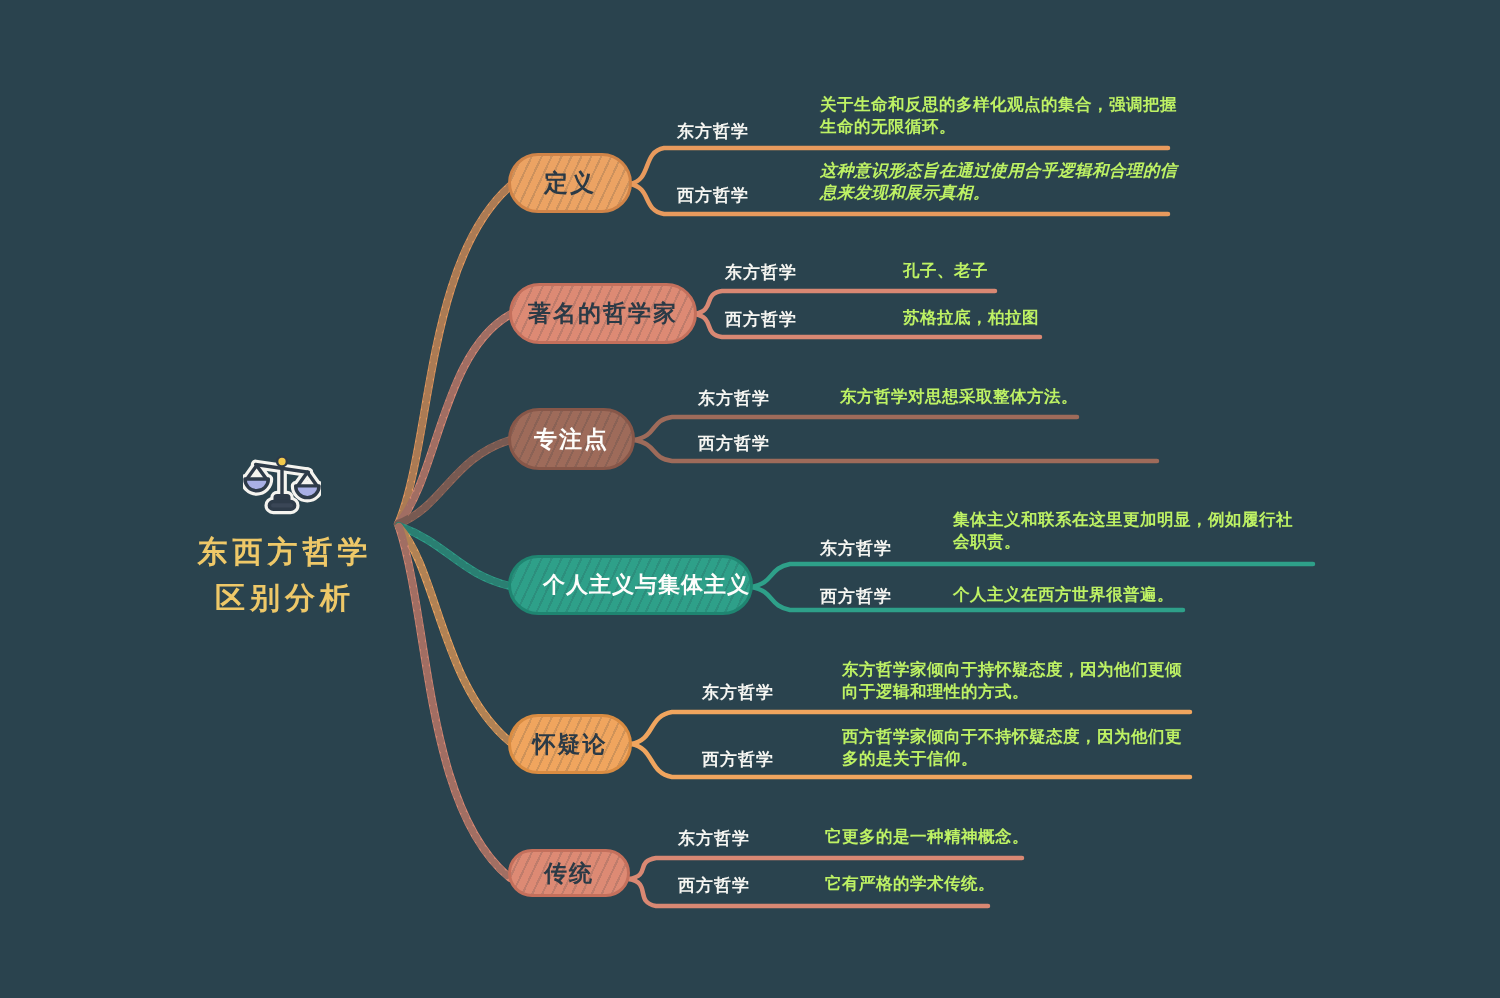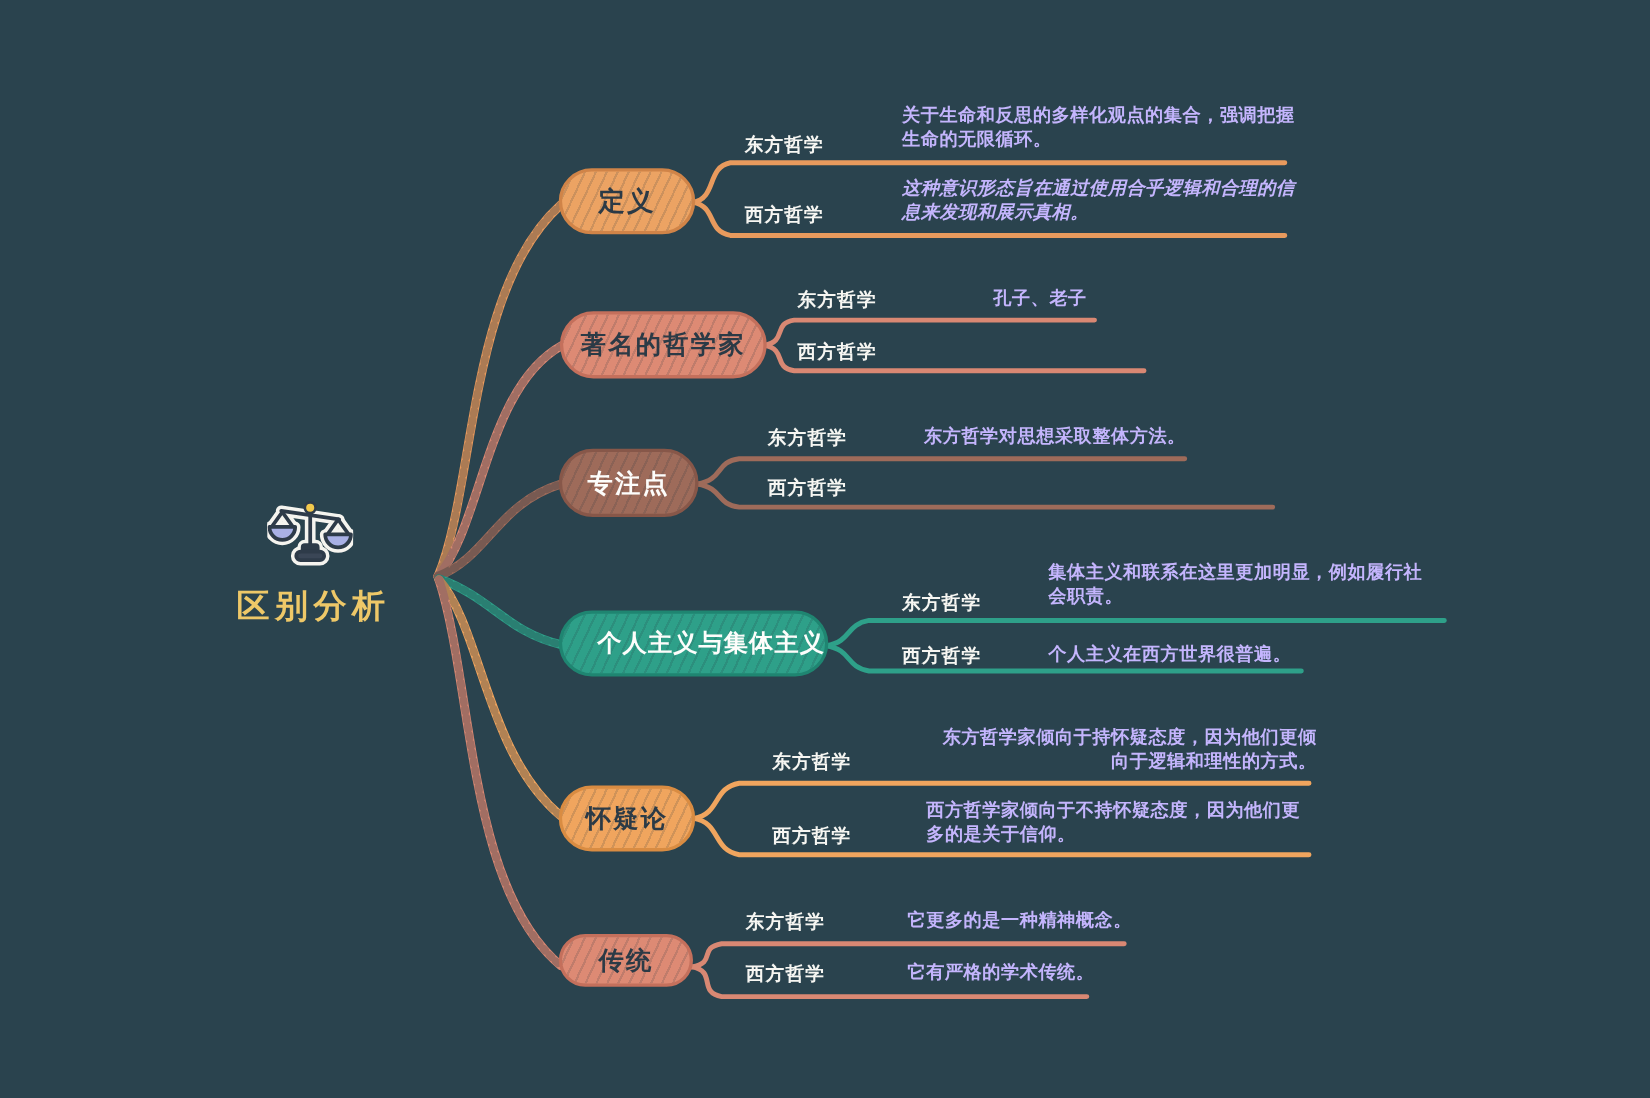--- a/index.html
+++ b/index.html
@@ -35,21 +35,21 @@
   .t6{left:508px;top:849px;width:122px;height:48px;background-color:#DD8A74;border:3px solid #C4705C;font-size:23px;}
 
   
   .sublabel{
     position:absolute;
     color:#F6F6F2;font-weight:bold;font-size:17px;letter-spacing:1px;
     white-space:nowrap;
   }
   .desc{
     position:absolute;
-    color:#c4b5fd;font-weight:bold;font-size:16.5px;
+    color:#bef264;font-weight:bold;font-size:16.5px;
     line-height:1.34;letter-spacing:0.5px;
   }
 
   
   .root-title{
     position:absolute;left:170px;top:529px;width:230px;
     text-align:center;
     color:#EEC868;font-weight:bold;font-size:30px;
     letter-spacing:5px;line-height:46px;
   }
@@ -117,58 +117,60 @@
         <path d="M2,33 A12 12 0 0 0 26,33 Z" fill="#A9B0E5"></path>
         <path d="M66,26 L56,40 M66,26 L76,40"></path>
         <path d="M54,40 A12 12 0 0 0 78,40 Z" fill="#A9B0E5"></path>
         <rect x="33" y="50" width="14" height="6" rx="2" fill="#2E3B49"></rect>
         <rect x="27" y="56" width="26" height="8" rx="4" fill="#3A4656"></rect>
       </g>
       <circle cx="40" cy="15" r="5" fill="#F2C94C" stroke="#2E3B49" stroke-width="2.5"></circle>
     </svg>
   </div>
   <div class="root-title">
+    <div>东西方哲学</div>
     <div>区别分析</div>
   </div>
 
   <div class="topic t1 dark-text">
     <span>定义</span>
   </div>
   <div class="sublabel" style="left:677px;top:120px;">东方哲学</div>
   <div class="desc" style="left:820px;top:94px;width:368px;">关于生命和反思的多样化观点的集合，强调把握生命的无限循环。</div>
   <div class="sublabel" style="left:677px;top:184px;">西方哲学</div>
   <div class="desc" style="left:820px;top:160px;width:368px;font-style:italic;">这种意识形态旨在通过使用合乎逻辑和合理的信息来发现和展示真相。</div>
 
   <div class="topic t2 dark-text">
     <span>著名的哲学家</span>
   </div>
   <div class="sublabel" style="left:725px;top:261px;">东方哲学</div>
   <div class="desc" style="left:903px;top:260px;width:300px;">孔子、老子</div>
   <div class="sublabel" style="left:725px;top:308px;">西方哲学</div>
+  <div class="desc" style="left:903px;top:307px;width:300px;">苏格拉底，柏拉图</div>
 
   <div class="topic t3 light-text">
     <span>专注点</span>
   </div>
   <div class="sublabel" style="left:698px;top:387px;">东方哲学</div>
   <div class="desc" style="left:840px;top:386px;width:330px;">东方哲学对思想采取整体方法。</div>
   <div class="sublabel" style="left:698px;top:432px;">西方哲学</div>
 
   <div class="topic t4 light-text">
     <span>个人主义与集体主义</span>
   </div>
   <div class="sublabel" style="left:820px;top:537px;">东方哲学</div>
   <div class="desc" style="left:953px;top:509px;width:355px;">集体主义和联系在这里更加明显，例如履行社会职责。</div>
   <div class="sublabel" style="left:820px;top:585px;">西方哲学</div>
   <div class="desc" style="left:953px;top:584px;width:355px;">个人主义在西方世界很普遍。</div>
 
   <div class="topic t5 dark-text">
     <span>怀疑论</span>
   </div>
   <div class="sublabel" style="left:702px;top:681px;">东方哲学</div>
-  <div class="desc" style="left:842px;top:659px;width:355px;text-align:right;">东方哲学家倾向于持怀疑态度，因为他们更倾向于逻辑和理性的方式。</div>
+  <div class="desc" style="left:842px;top:659px;width:355px;">东方哲学家倾向于持怀疑态度，因为他们更倾向于逻辑和理性的方式。</div>
   <div class="sublabel" style="left:702px;top:748px;">西方哲学</div>
   <div class="desc" style="left:842px;top:726px;width:355px;">西方哲学家倾向于不持怀疑态度，因为他们更多的是关于信仰。</div>
 
   <div class="topic t6 dark-text">
     <span>传统</span>
   </div>
   <div class="sublabel" style="left:678px;top:827px;">东方哲学</div>
   <div class="desc" style="left:825px;top:826px;width:280px;">它更多的是一种精神概念。</div>
   <div class="sublabel" style="left:678px;top:874px;">西方哲学</div>
   <div class="desc" style="left:825px;top:873px;width:280px;">它有严格的学术传统。</div>

